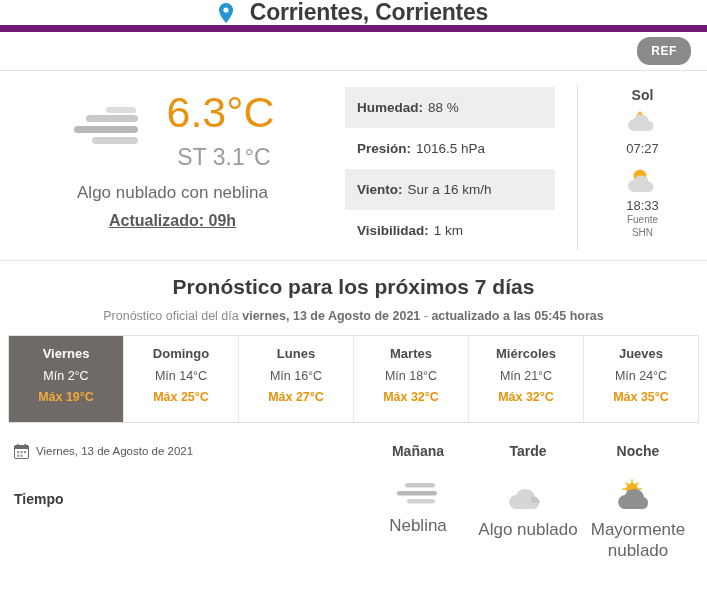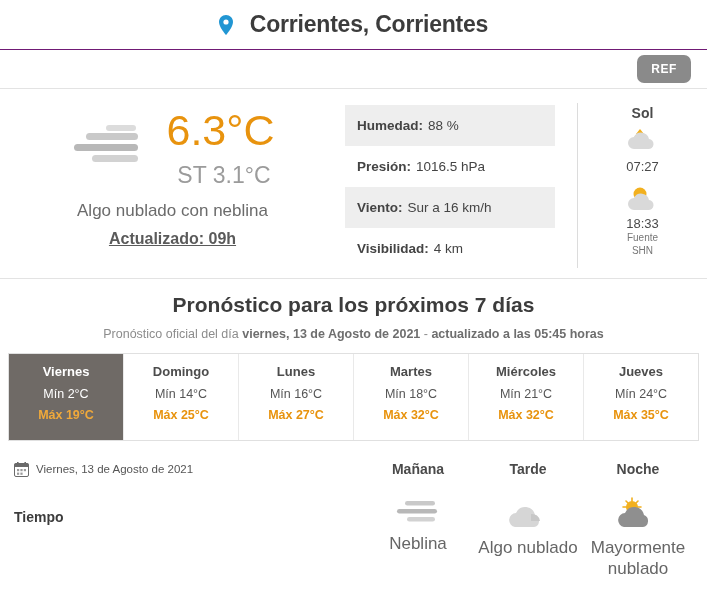--- a/index.html
+++ b/index.html
@@ -8,25 +8,25 @@
     width: 707px; height: 598px;
     background: #ffffff;
     font-family: "Liberation Sans", sans-serif;
     color: #333;
     overflow: hidden;
   }
   .page { width: 707px; height: 598px; position: relative; }
 
   
   .header {
-    height: 50px;
+    height: 32px;
     display: flex;
     align-items: center;
     justify-content: center;
-    border-bottom: 1px solid #701a75;
+    border-bottom: 7px solid #701a75;
     gap: 9px;
   }
   .header .pin { margin-right: 8px; display: inline-block; line-height: 0; }
   .header .title {
     font-size: 23px;
     font-weight: bold;
     color: #3c3c3c;
     letter-spacing: -0.2px;
   }
 
@@ -36,21 +36,21 @@
     display: flex;
     align-items: center;
     justify-content: flex-end;
     padding-right: 16px;
     border-bottom: 1px solid #e3e3e3;
   }
   .ref-btn {
     background: #8a8a8a;
     color: #fff;
     border: none;
-    border-radius: 7px;
+    border-radius: 13px;
     font-size: 12px;
     font-weight: bold;
     letter-spacing: 0.6px;
     padding: 7px 14px;
     cursor: pointer;
   }
 
   
   .current {
     display: flex;
@@ -286,21 +286,21 @@
       <div class="det-row">
         <b>Presión:</b>
         <span>1016.5 hPa</span>
       </div>
       <div class="det-row alt">
         <b>Viento:</b>
         <span>Sur a 16 km/h</span>
       </div>
       <div class="det-row">
         <b>Visibilidad:</b>
-        <span>4 km</span>
+        <span>1 km</span>
       </div>
     </div>
 
     <div class="cur-right">
       <div class="sun-title">Sol</div>
       <div class="sun-ico">
         <svg width="34" height="30" viewBox="0 0 34 30">
           <circle cx="14" cy="13" r="6.5" fill="#f2b01e"></circle>
           <path d="M14 2 l4 5 h-8 z" fill="#f2b01e"></path>
           <path d="M8 22 a6 6 0 0 1 0-12 a8 8 0 0 1 15 2 a5 5 0 0 1 -1 10 z" fill="#d9d9d9"></path>

